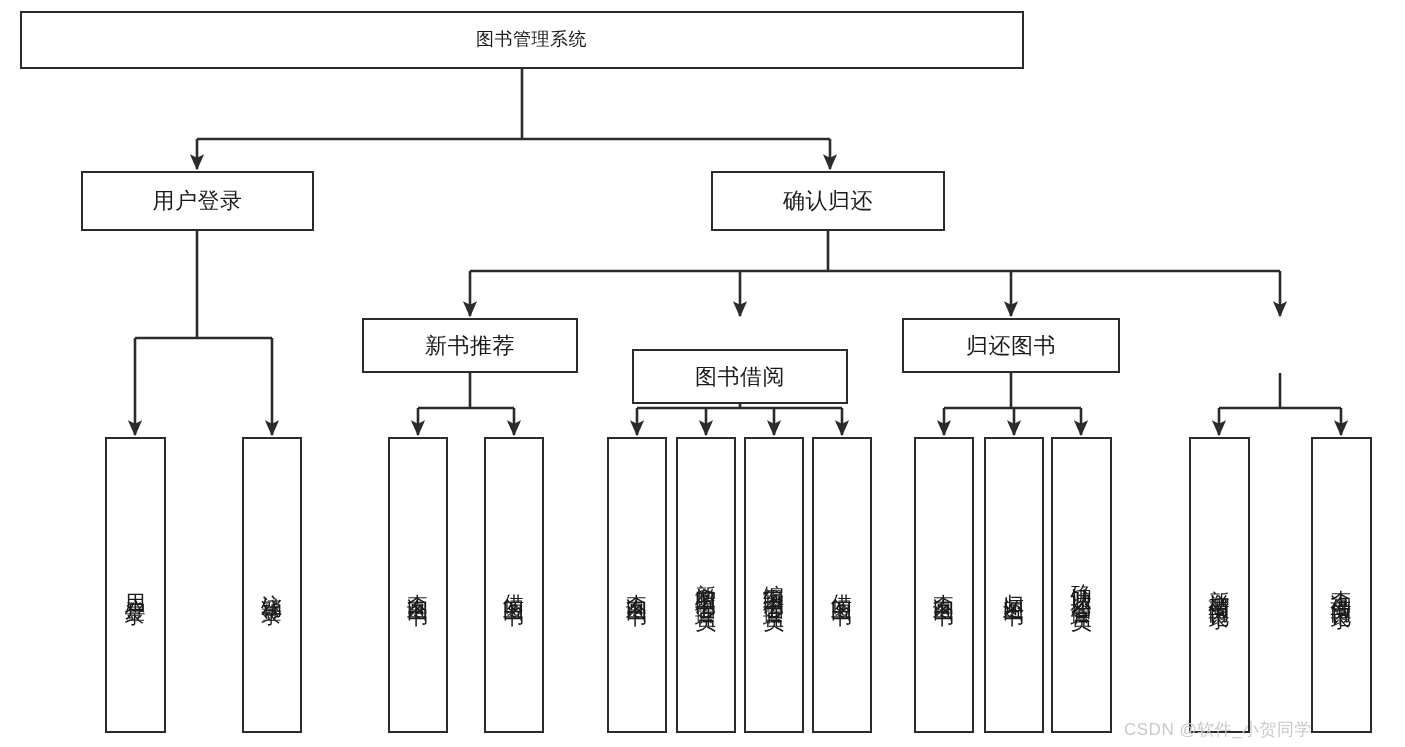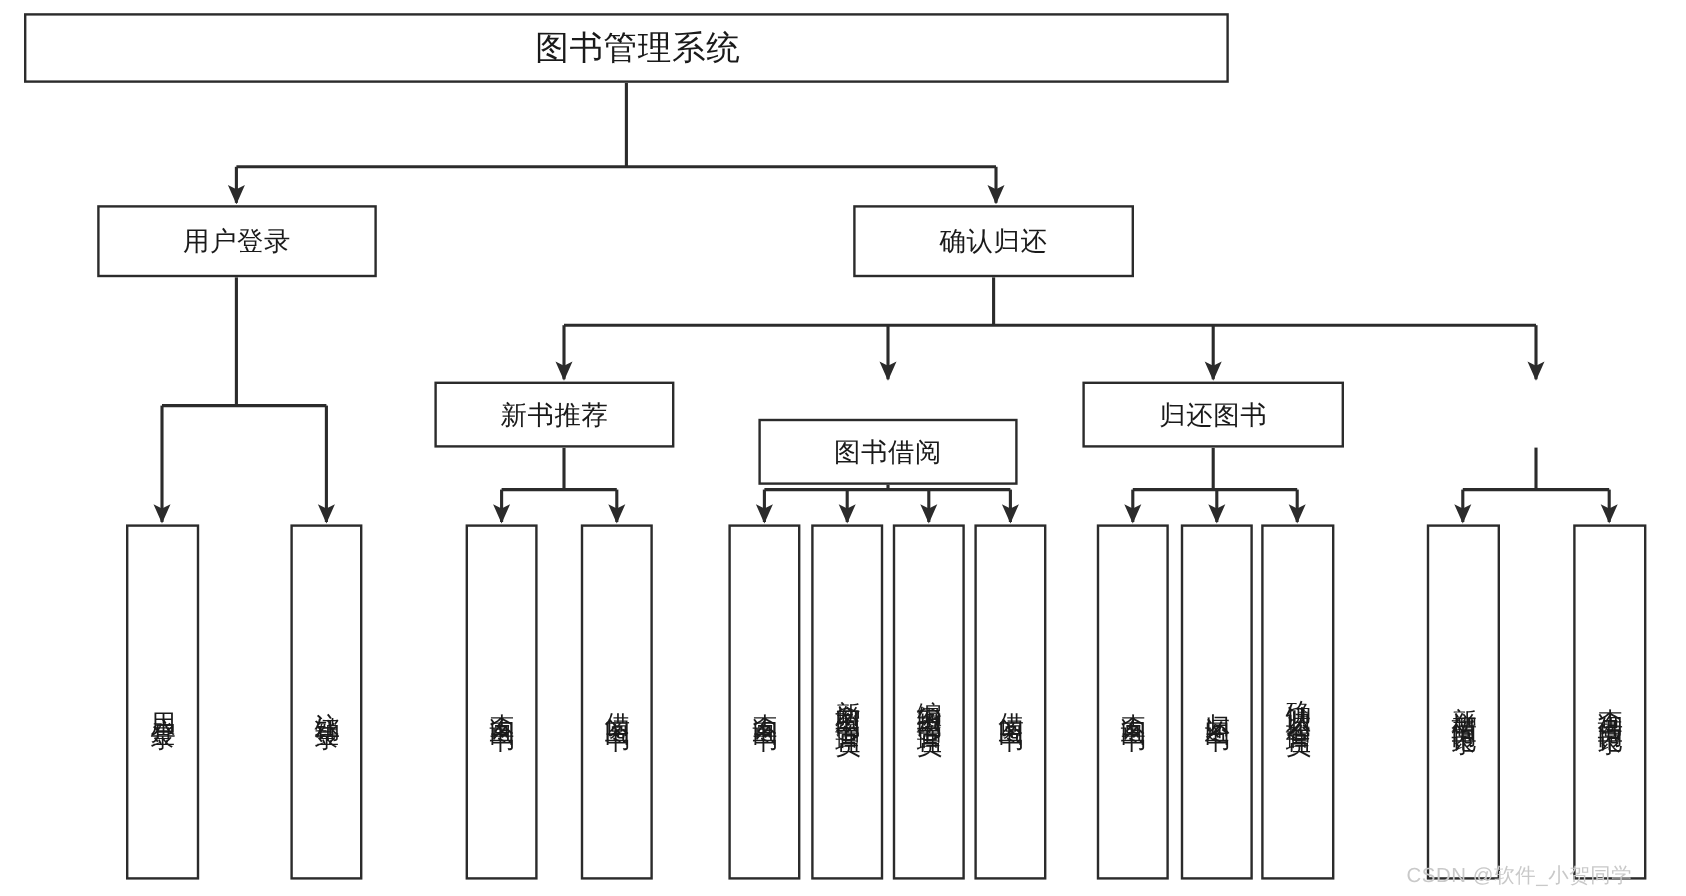--- a/index.html
+++ b/index.html
@@ -31,21 +31,21 @@
     box-sizing: border-box;
     background: #ffffff;
     border: 2px solid #2b2b2b;
     display: flex;
     align-items: center;
     justify-content: center;
     color: #1a1a1a;
     z-index: 2;
   }
   .node.level-0 {
-    font-size: 28px;
+    font-size: 18px;
     padding-left: 19px;
   }
   .node.level-1 {
     font-size: 22px;
   }
   .node.level-2 {
     font-size: 22px;
   }
   .node.leaf {
     font-size: 21px;
@@ -131,21 +131,21 @@
     <span class="node-label">图书管理系统</span>
   </div>
 
   <div class="node level-1" style="left:81px; top:171px; width:233px; height:60px;">
     <span class="node-label">用户登录</span>
   </div>
   <div class="node level-1" style="left:711px; top:171px; width:234px; height:60px;">
     <span class="node-label">确认归还</span>
   </div>
 
-  <div class="node level-2" style="left:362px; top:318px; width:200px; height:55px;">
+  <div class="node level-2" style="left:362px; top:318px; width:216px; height:55px;">
     <span class="node-label">新书推荐</span>
   </div>
   <div class="node level-2" style="left:632px; top:318px; width:216px; height:55px;margin-top:31px;">
     <span class="node-label">图书借阅</span>
   </div>
   <div class="node level-2" style="left:902px; top:318px; width:218px; height:55px;">
     <span class="node-label">归还图书</span>
   </div>
 
   <div class="node leaf" style="left:105px; top:437px; width:61px; height:296px;">
@@ -181,15 +181,15 @@
   <div class="node leaf" style="left:1051px; top:437px; width:61px; height:296px;">
     <span class="node-label">确认归还（管理员）</span>
   </div>
   <div class="node leaf" style="left:1189px; top:437px; width:61px; height:296px;">
     <span class="node-label">新增借阅记录</span>
   </div>
   <div class="node leaf" style="left:1311px; top:437px; width:61px; height:296px;">
     <span class="node-label">查询借阅记录</span>
   </div>
 
-  <div class="watermark" style="left:1124px; top:718px;margin-left:48px;">CSDN @软件_小贺同学</div>
+  <div class="watermark" style="left:1124px; top:718px;">CSDN @软件_小贺同学</div>
 
 </div>
 
 </body></html>

